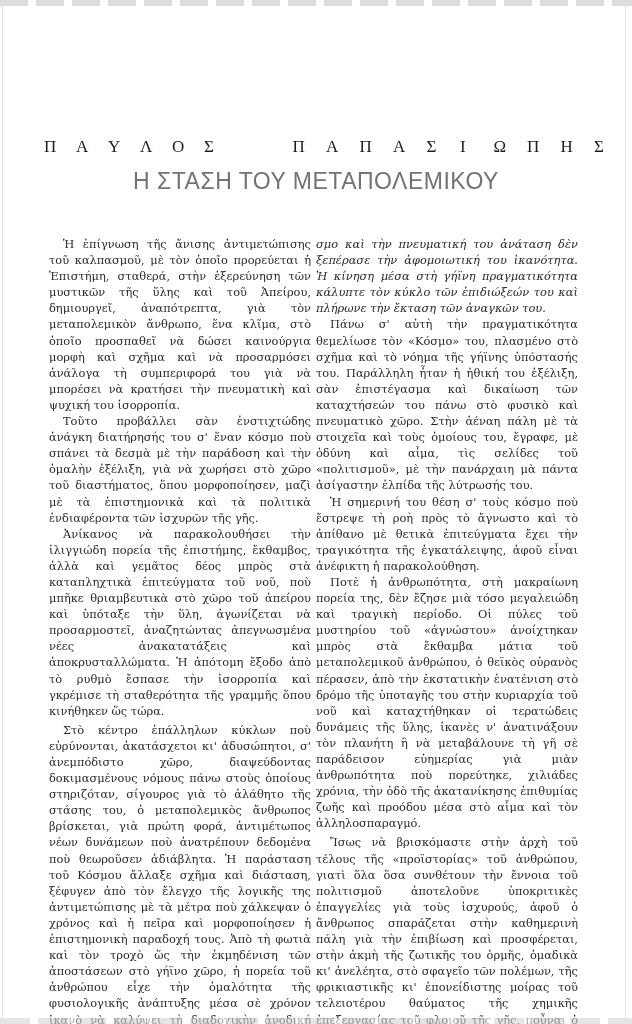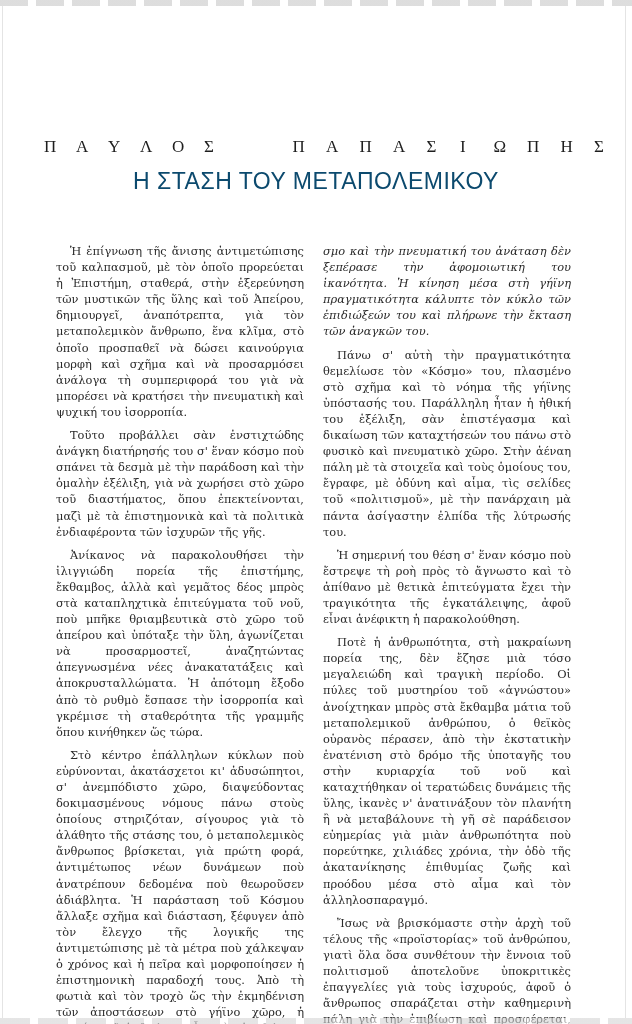--- a/index.html
+++ b/index.html
@@ -29,30 +29,30 @@
     display: flex; justify-content: space-between;
     font-family: "Liberation Serif", serif;
     font-size: 17px; color: #1e1e1e;
   }
   .author .name { display: flex; gap: 0; }
   .author .name span { display: inline-block; width: 32px; text-align: left; }
   .author .surname span { width: 33.5px; }
   .title {
     position: absolute; top: 166px; left: 0; width: 632px; text-align: center;
     font-family: "Liberation Sans", sans-serif; font-weight: normal;
-    font-size: 23px; line-height: 30px; color: #0c4a6e; letter-spacing: 0.5px;
+    font-size: 23px; line-height: 30px; color: #737373; letter-spacing: 0.5px;
   }
   .col {
     position: absolute; top: 236px; width: 262px;
     font-family: "DejaVu Serif", serif; font-size: 11.4px; line-height: 16.1px;
     color: #2a2a2a; text-align: justify;
   }
   .col.left { left: 49px; }
   .col.right { left: 316px; }
-  .col p { margin: 7px; text-indent: 14px; }
+  .col p { margin: 0; text-indent: 14px; }
   .col p.cont { text-indent: 0; font-style: italic; }
   .col p.gap { margin-top: 3px; }
 </style>
 </head>
 <body>
 
 <div class="top-border"></div>
 <div class="side-line left"></div>
 <div class="side-line right"></div>
 
@@ -78,26 +78,26 @@
     <span style="width:auto">Σ</span>
   </div>
 </div>
 
 <div class="title">
   <div>Η ΣΤΑΣΗ ΤΟΥ ΜΕΤΑΠΟΛΕΜΙΚΟΥ</div>
 </div>
 
 <div class="col left">
   <p>Ἡ ἐπίγνωση τῆς ἄνισης ἀντιμετώπισης τοῦ καλπασμοῦ, μὲ τὸν ὁποῖο προρεύεται ἡ Ἐπιστήμη, σταθερά, στὴν ἐξερεύνηση τῶν μυστικῶν τῆς ὕλης καὶ τοῦ Ἀπείρου, δημιουργεῖ, ἀναπότρεπτα, γιὰ τὸν μεταπολεμικὸν ἄνθρωπο, ἕνα κλῖμα, στὸ ὁποῖο προσπαθεῖ νὰ δώσει καινούργια μορφὴ καὶ σχῆμα καὶ νὰ προσαρμόσει ἀνάλογα τὴ συμπεριφορά του γιὰ νὰ μπορέσει νὰ κρατήσει τὴν πνευματικὴ καὶ ψυχική του ἰσορροπία.</p>
-  <p>Τοῦτο προβάλλει σὰν ἐνστιχτώδης ἀνάγκη διατήρησής του σ' ἕναν κόσμο ποὺ σπάνει τὰ δεσμὰ μὲ τὴν παράδοση καὶ τὴν ὁμαλὴν ἐξέλιξη, γιὰ νὰ χωρήσει στὸ χῶρο τοῦ διαστήματος, ὅπου ἐπεκτείνονται, μαζὶ μὲ τὰ ἐπιστημονικὰ καὶ τὰ πολιτικὰ ἐνδιαφέροντα τῶν ἰσχυρῶν τῆς γῆς.</p>
+  <p>Τοῦτο προβάλλει σὰν ἐνστιχτώδης ἀνάγκη διατήρησής του σ' ἕναν κόσμο ποὺ σπάνει τὰ δεσμὰ μὲ τὴν παράδοση καὶ τὴν ὁμαλὴν ἐξέλιξη, γιὰ νὰ χωρήσει στὸ χῶρο τοῦ διαστήματος, ὅπου μορφοποίησεν, μαζὶ μὲ τὰ ἐπιστημονικὰ καὶ τὰ πολιτικὰ ἐνδιαφέροντα τῶν ἰσχυρῶν τῆς γῆς.</p>
   <p>Ἀνίκανος νὰ παρακολουθήσει τὴν ἰλιγγιώδη πορεία τῆς ἐπιστήμης, ἔκθαμβος, ἀλλὰ καὶ γεμᾶτος δέος μπρὸς στὰ καταπληχτικὰ ἐπιτεύγματα τοῦ νοῦ, ποὺ μπῆκε θριαμβευτικὰ στὸ χῶρο τοῦ ἀπείρου καὶ ὑπόταξε τὴν ὕλη, ἀγωνίζεται νὰ προσαρμοστεῖ, ἀναζητώντας ἀπεγνωσμένα νέες ἀνακατατάξεις καὶ ἀποκρυσταλλώματα. Ἡ ἀπότομη ἔξοδο ἀπὸ τὸ ρυθμὸ ἔσπασε τὴν ἰσορροπία καὶ γκρέμισε τὴ σταθερότητα τῆς γραμμῆς ὅπου κινήθηκεν ὥς τώρα.</p>
   <p class="gap">Στὸ κέντρο ἐπάλληλων κύκλων ποὺ εὐρύνονται, ἀκατάσχετοι κι' ἀδυσώπητοι, σ' ἀνεμπόδιστο χῶρο, διαψεύδοντας δοκιμασμένους νόμους πάνω στοὺς ὁποίους στηριζόταν, σίγουρος γιὰ τὸ ἀλάθητο τῆς στάσης του, ὁ μεταπολεμικὸς ἄνθρωπος βρίσκεται, γιὰ πρώτη φορά, ἀντιμέτωπος νέων δυνάμεων ποὺ ἀνατρέπουν δεδομένα ποὺ θεωροῦσεν ἀδιάβλητα. Ἡ παράσταση τοῦ Κόσμου ἄλλαξε σχῆμα καὶ διάσταση, ξέφυγεν ἀπὸ τὸν ἔλεγχο τῆς λογικῆς της ἀντιμετώπισης μὲ τὰ μέτρα ποὺ χάλκεψαν ὁ χρόνος καὶ ἡ πεῖρα καὶ μορφοποίησεν ἡ ἐπιστημονικὴ παραδοχή τους. Ἀπὸ τὴ φωτιὰ καὶ τὸν τροχὸ ὥς τὴν ἐκμηδένιση τῶν ἀποστάσεων στὸ γήϊνο χῶρο, ἡ πορεία τοῦ ἀνθρώπου εἶχε τὴν ὁμαλότητα τῆς φυσιολογικῆς ἀνάπτυξης μέσα σὲ χρόνον ἱκανὸ νὰ καλύψει τὴ διαδοχικὴν ἀνοδική του μετάβαση σὲ τελειότερες μορφὲς ζωῆς. Κανένα φαινόμενο στὸ φυσικὸ κό-</p>
 </div>
 
 <div class="col right">
   <p class="cont">σμο καὶ τὴν πνευματική του ἀνάταση δὲν ξεπέρασε τὴν ἀφομοιωτική του ἱκανότητα. Ἡ κίνηση μέσα στὴ γήϊνη πραγματικότητα κάλυπτε τὸν κύκλο τῶν ἐπιδιώξεών του καὶ πλήρωνε τὴν ἔκταση τῶν ἀναγκῶν του.</p>
   <p>Πάνω σ' αὐτὴ τὴν πραγματικότητα θεμελίωσε τὸν «Κόσμο» του, πλασμένο στὸ σχῆμα καὶ τὸ νόημα τῆς γήϊνης ὑπόστασής του. Παράλληλη ἦταν ἡ ἠθική του ἐξέλιξη, σὰν ἐπιστέγασμα καὶ δικαίωση τῶν καταχτήσεών του πάνω στὸ φυσικὸ καὶ πνευματικὸ χῶρο. Στὴν ἀέναη πάλη μὲ τὰ στοιχεῖα καὶ τοὺς ὁμοίους του, ἔγραφε, μὲ ὀδύνη καὶ αἷμα, τὶς σελίδες τοῦ «πολιτισμοῦ», μὲ τὴν πανάρχαιη μὰ πάντα ἀσίγαστην ἐλπίδα τῆς λύτρωσής του.</p>
-  <p>Ἡ σημερινή του θέση σ' ἕναν κόσμο ποὺ ἔστρεψε τὴ ροὴ πρὸς τὸ ἄγνωστο καὶ τὸ ἀπίθανο μὲ θετικὰ ἐπιτεύγματα ἔχει τὴν τραγικότητα τῆς ἐγκατάλειψης, ἀφοῦ εἶναι ἀνέφικτη ἡ παρακολούθηση.</p>
+  <p>Ἡ σημερινή του θέση σ' τοὺς κόσμο ποὺ ἔστρεψε τὴ ροὴ πρὸς τὸ ἄγνωστο καὶ τὸ ἀπίθανο μὲ θετικὰ ἐπιτεύγματα ἔχει τὴν τραγικότητα τῆς ἐγκατάλειψης, ἀφοῦ εἶναι ἀνέφικτη ἡ παρακολούθηση.</p>
   <p>Ποτὲ ἡ ἀνθρωπότητα, στὴ μακραίωνη πορεία της, δὲν ἔζησε μιὰ τόσο μεγαλειώδη καὶ τραγικὴ περίοδο. Οἱ πύλες τοῦ μυστηρίου τοῦ «ἀγνώστου» ἀνοίχτηκαν μπρὸς στὰ ἔκθαμβα μάτια τοῦ μεταπολεμικοῦ ἀνθρώπου, ὁ θεϊκὸς οὐρανὸς πέρασεν, ἀπὸ τὴν ἐκστατικὴν ἐνατένιση στὸ δρόμο τῆς ὑποταγῆς του στὴν κυριαρχία τοῦ νοῦ καὶ καταχτήθηκαν οἱ τερατώδεις δυνάμεις τῆς ὕλης, ἱκανὲς ν' ἀνατινάξουν τὸν πλανήτη ἢ νὰ μεταβάλουνε τὴ γῆ σὲ παράδεισον εὐημερίας γιὰ μιὰν ἀνθρωπότητα ποὺ πορεύτηκε, χιλιάδες χρόνια, τὴν ὁδὸ τῆς ἀκατανίκησης ἐπιθυμίας ζωῆς καὶ προόδου μέσα στὸ αἷμα καὶ τὸν ἀλληλοσπαραγμό.</p>
   <p class="gap">Ἴσως νὰ βρισκόμαστε στὴν ἀρχὴ τοῦ τέλους τῆς «προϊστορίας» τοῦ ἀνθρώπου, γιατὶ ὅλα ὅσα συνθέτουν τὴν ἔννοια τοῦ πολιτισμοῦ ἀποτελοῦνε ὑποκριτικὲς ἐπαγγελίες γιὰ τοὺς ἰσχυρούς, ἀφοῦ ὁ ἄνθρωπος σπαράζεται στὴν καθημερινὴ πάλη γιὰ τὴν ἐπιβίωση καὶ προσφέρεται, στὴν ἀκμὴ τῆς ζωτικῆς του ὁρμῆς, ὁμαδικὰ κι' ἀνελέητα, στὸ σφαγεῖο τῶν πολέμων, τῆς φρικιαστικῆς κι' ἐπονείδιστης μοίρας τοῦ τελειοτέρου θαύματος τῆς χημικῆς ἐπεξεργασίας τοῦ φλοιοῦ τῆς γῆς, ποὖναι ὁ ἄνθρωπος. Ἴσως νὰ γράφεται τώρα ἡ τε-</p>
 </div>
 
 <div class="bottom-border"></div>
 
 </body></html>

